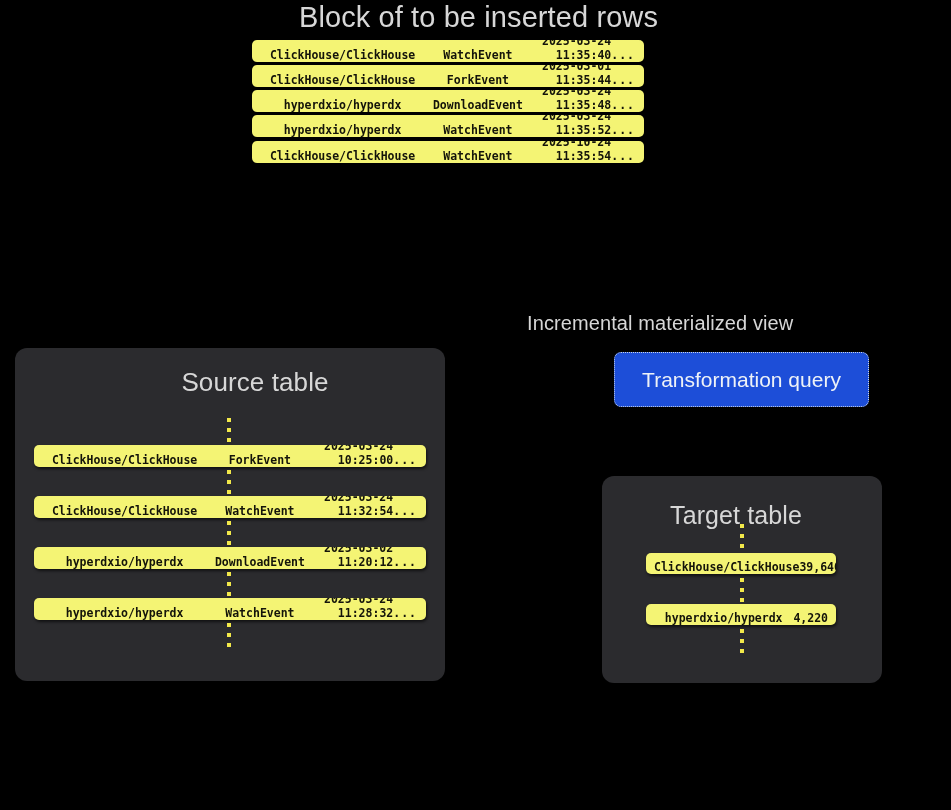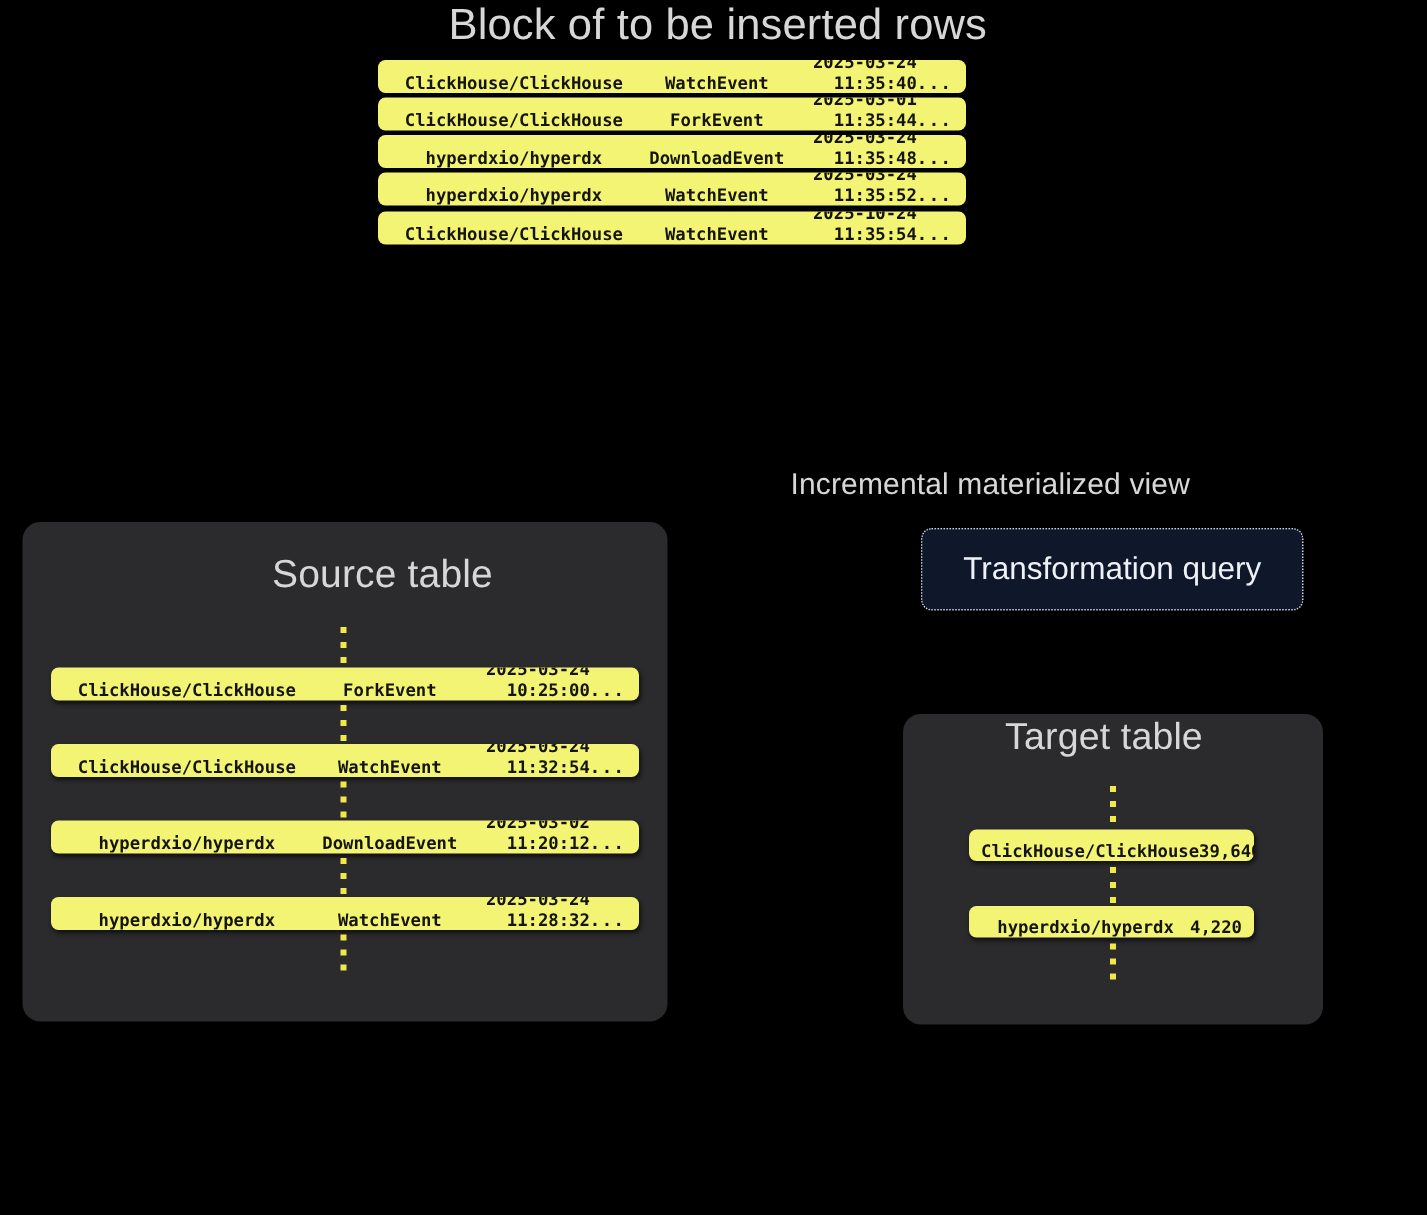--- a/index.html
+++ b/index.html
@@ -51,21 +51,21 @@
   }
   #imv-title {
     left: 527px;
     top: 307px;
     font-size: 20px;
     line-height: 32px;
   }
   #target-title {
     left: 602px;
     width: 268px;
-    top: 476px;
+    top: 500px;
     text-align: center;
     font-size: 25px;
     line-height: 30px;
   }
 
   
   .panel {
     position: absolute;
     background: #2b2b2e;
     border-radius: 12px;
@@ -149,21 +149,21 @@
     background: #f2e84a;
   }
 
   
   #query-box {
     position: absolute;
     left: 614px;
     top: 352px;
     width: 255px;
     height: 55px;
-    background: #0f172a;
+    background: #1d4ed8;
     border: 1px dotted #c9d4e2;
     border-radius: 7px;
     display: flex;
     align-items: center;
     justify-content: center;
     box-sizing: border-box;
   }
   #query-box .label {
     color: #eef2f7;
     font-family: "Liberation Sans", sans-serif;

